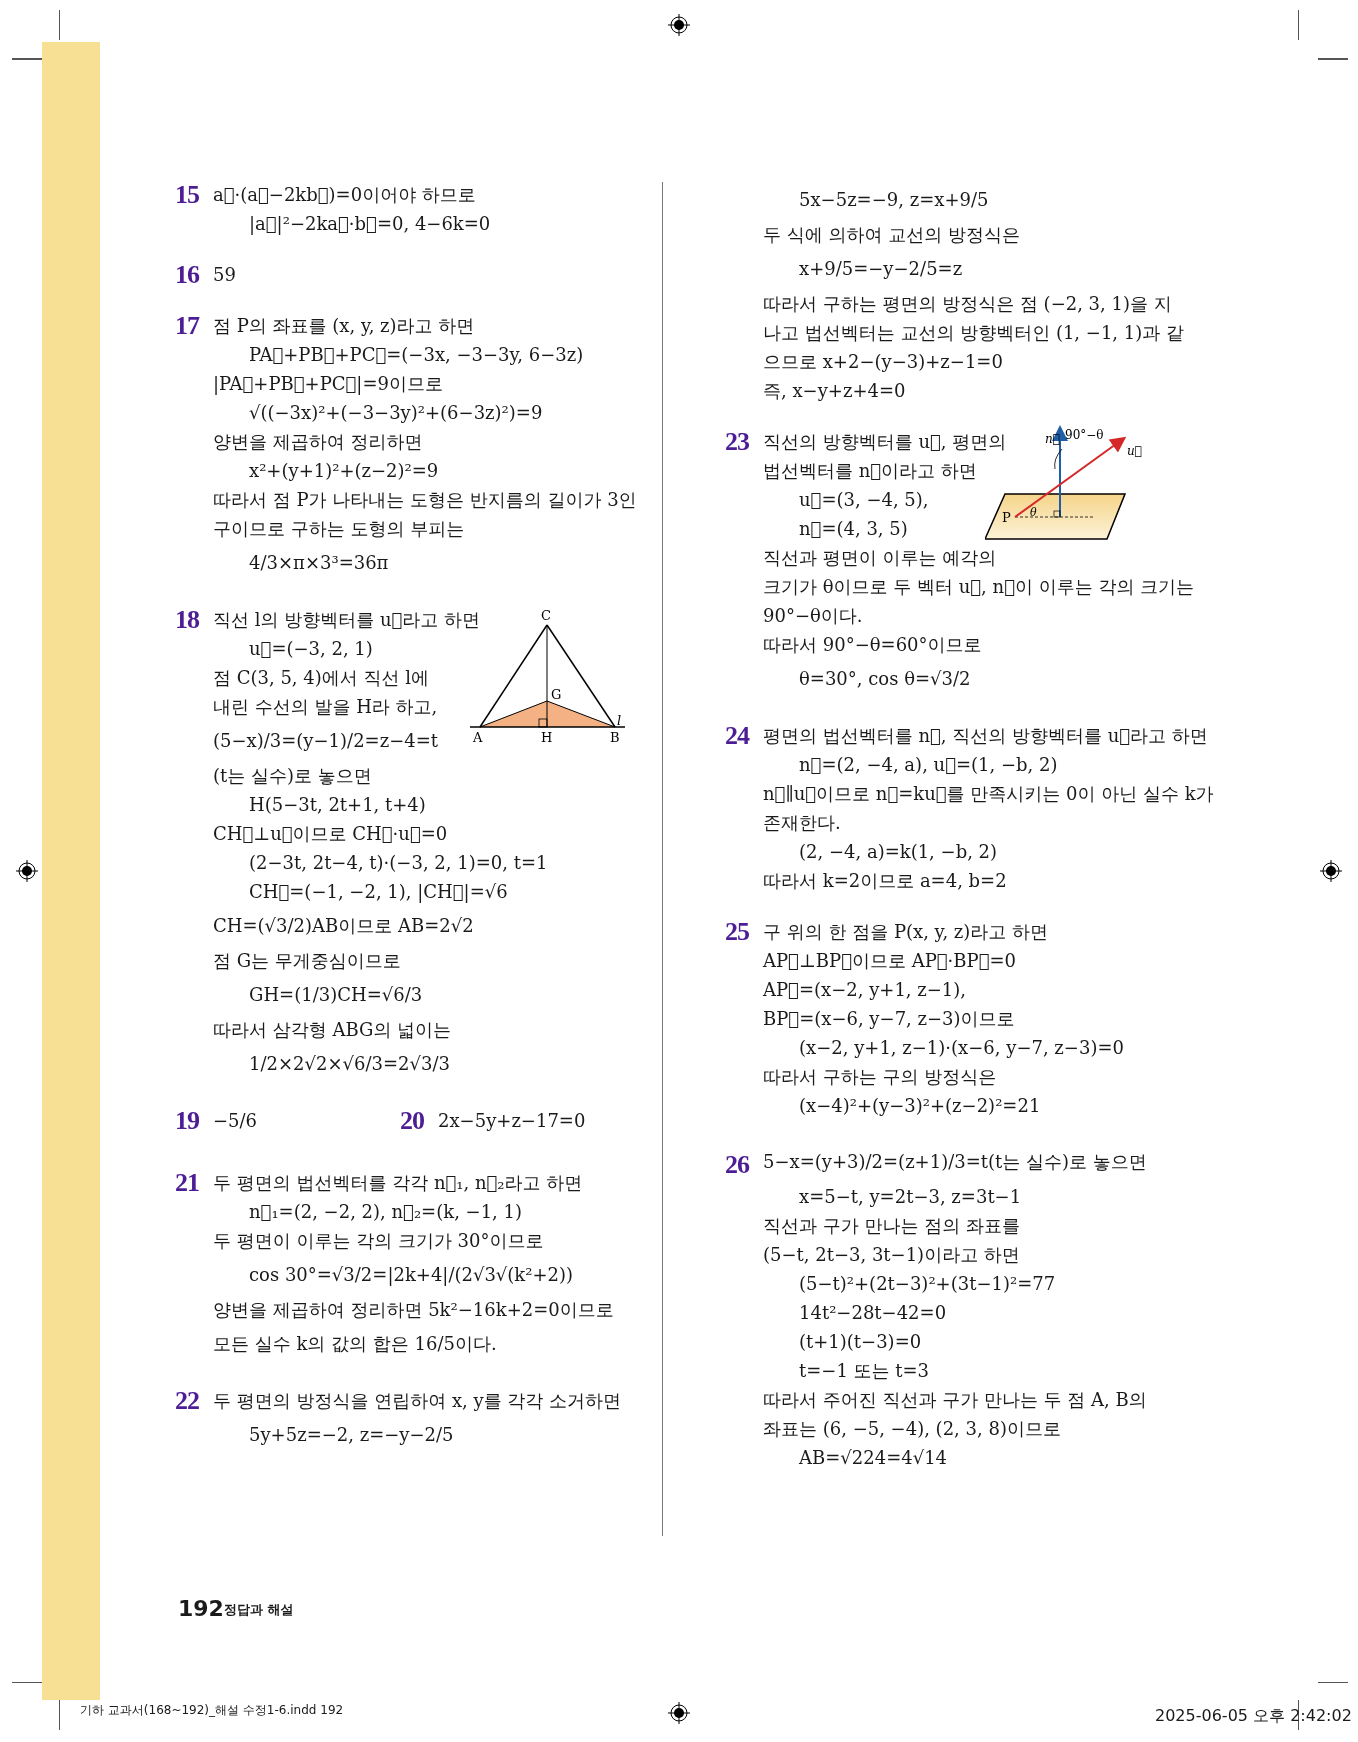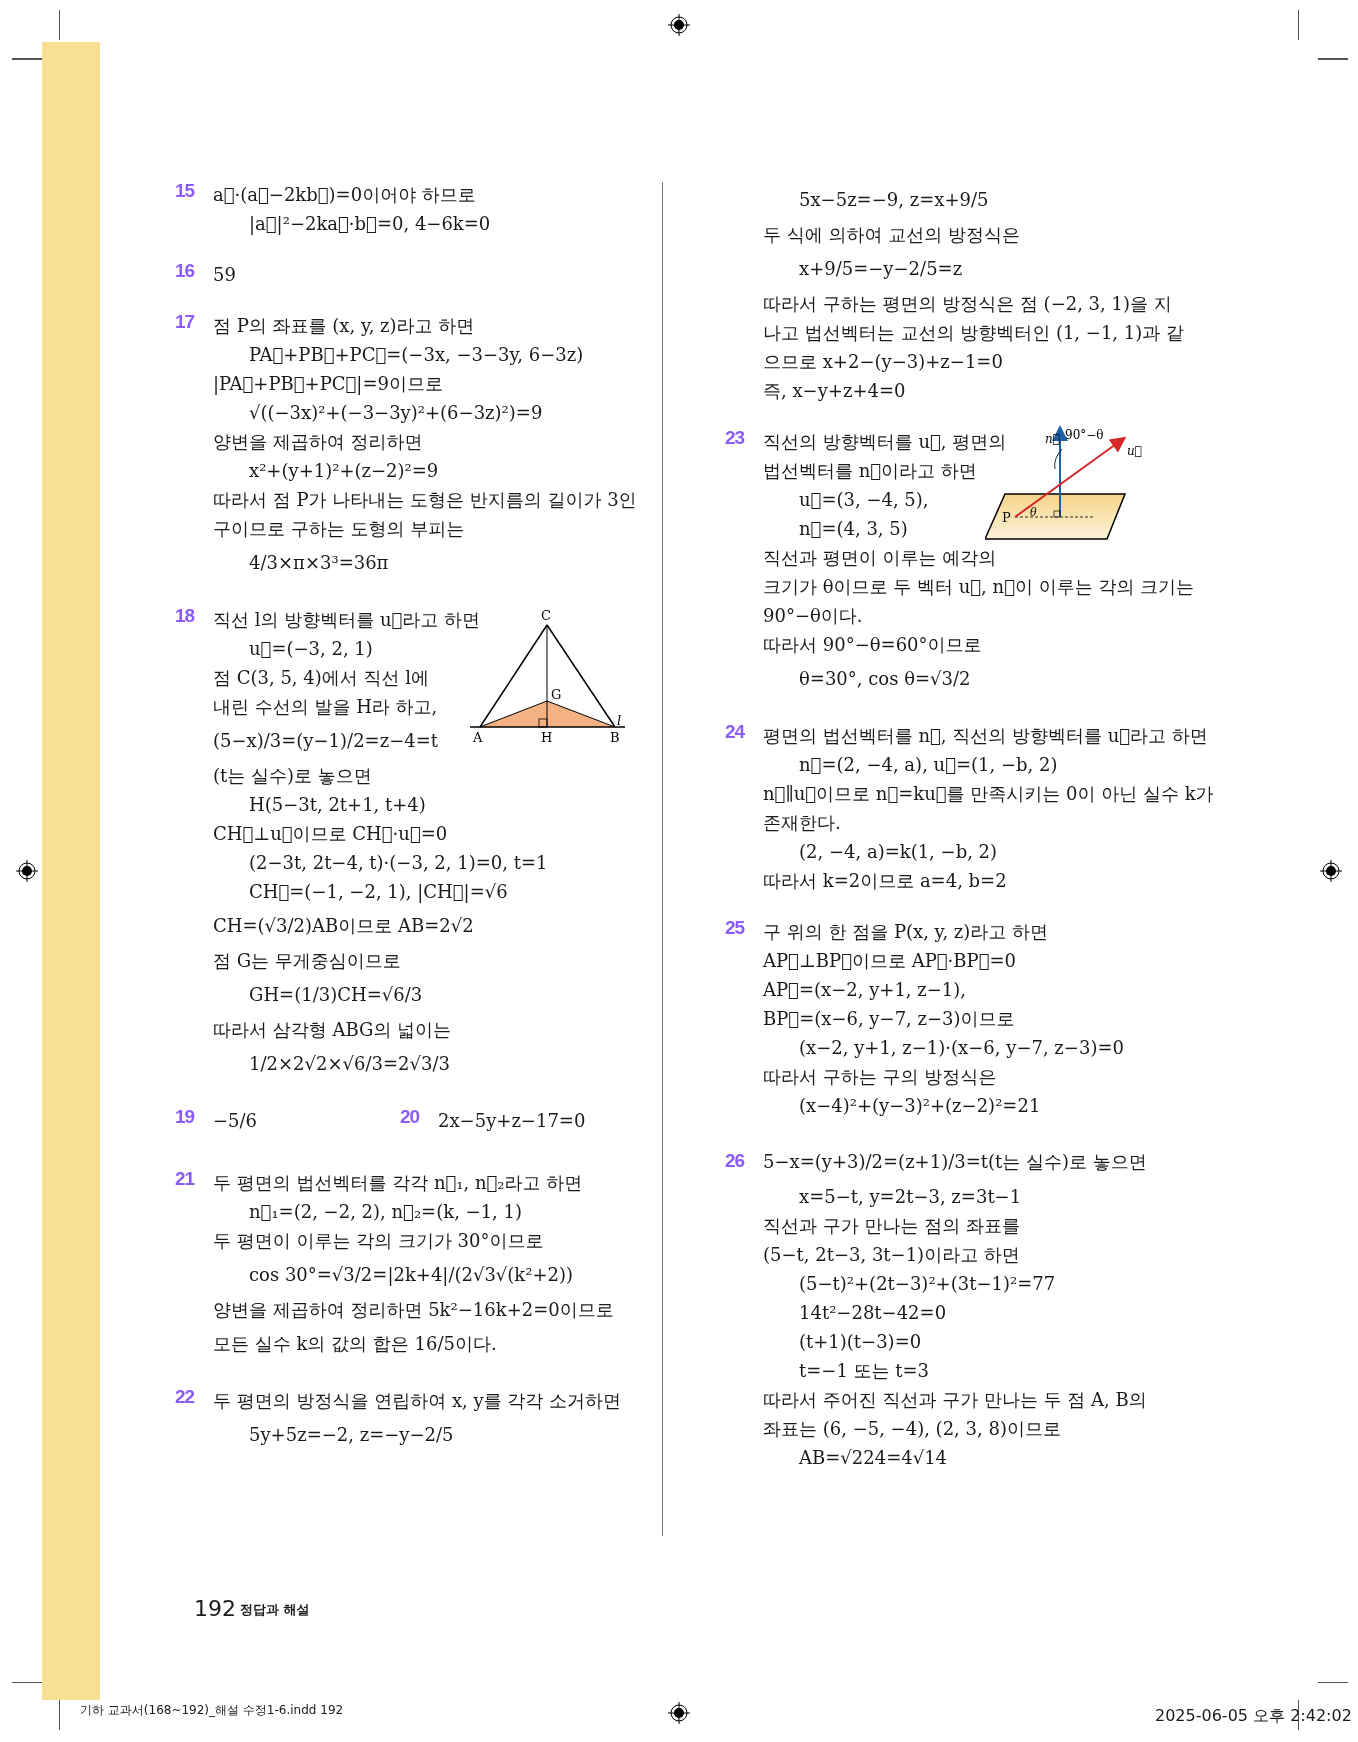--- a/index.html
+++ b/index.html
@@ -6,28 +6,28 @@
   body { width:1358px; height:1742px; position:relative; background:#ffffff; overflow:hidden;
          font-family:"DejaVu Serif","Liberation Serif",serif; color:#1a1a1a; }
   .tab { position:absolute; left:42px; top:42px; width:58px; height:1658px; background:#f7df94; }
   .crop { position:absolute; background:#555; }
   .reg { position:absolute; width:22px; height:22px; }
   .col { position:absolute; top:180px; }
   .col.left { left:175px; width:460px; }
   .col.right { left:725px; width:470px; }
   .divider { position:absolute; left:662px; top:182px; width:1px; height:1354px; background:#777; }
   .prob { position:relative; margin-bottom:22px; }
-  .num { position:absolute; left:0; top:0; font-family:Liberation Sans, sans-serif;
-         font-weight:bold; font-size:19px; letter-spacing:-1px; color:#8b5cf6; }
+  .num { position:absolute; left:0; top:0; font-family:Liberation Serif, serif;
+         font-weight:bold; font-size:26px; letter-spacing:-1px; color:#4c1d95; }
   .line { font-size:18px; line-height:29px; padding-left:38px; white-space:nowrap; }
   .ind { padding-left:74px; }
   .tall { line-height:40px; }
   .diagram { position:absolute; }
-  .footer-page { position:absolute; left:194px; top:1596px; font-family:"DejaVu Sans","Liberation Sans",sans-serif; font-size:22px; }
-  .footer-title { position:absolute; left:240px; top:1601px; font-family:"DejaVu Sans","Liberation Sans",sans-serif; font-size:13px; font-weight:bold; }
+  .footer-page { position:absolute; left:178px; top:1596px; font-family:"DejaVu Sans","Liberation Sans",sans-serif; font-size:22px;font-weight:bold; }
+  .footer-title { position:absolute; left:224px; top:1601px; font-family:"DejaVu Sans","Liberation Sans",sans-serif; font-size:13px; font-weight:bold; }
   .slug-left { position:absolute; left:80px; top:1702px; font-family:"DejaVu Sans","Liberation Sans",sans-serif; font-size:12px; }
   .slug-right { position:absolute; left:1155px; top:1706px; font-family:"DejaVu Sans","Liberation Sans",sans-serif; font-size:16px; }
 </style>
 </head>
 <body>
 
 <div class="tab"></div>
 
 <div class="crop" style="left:59px;top:10px;width:1px;height:30px;"></div>
 <div class="crop" style="left:12px;top:58px;width:30px;height:2px;"></div>

